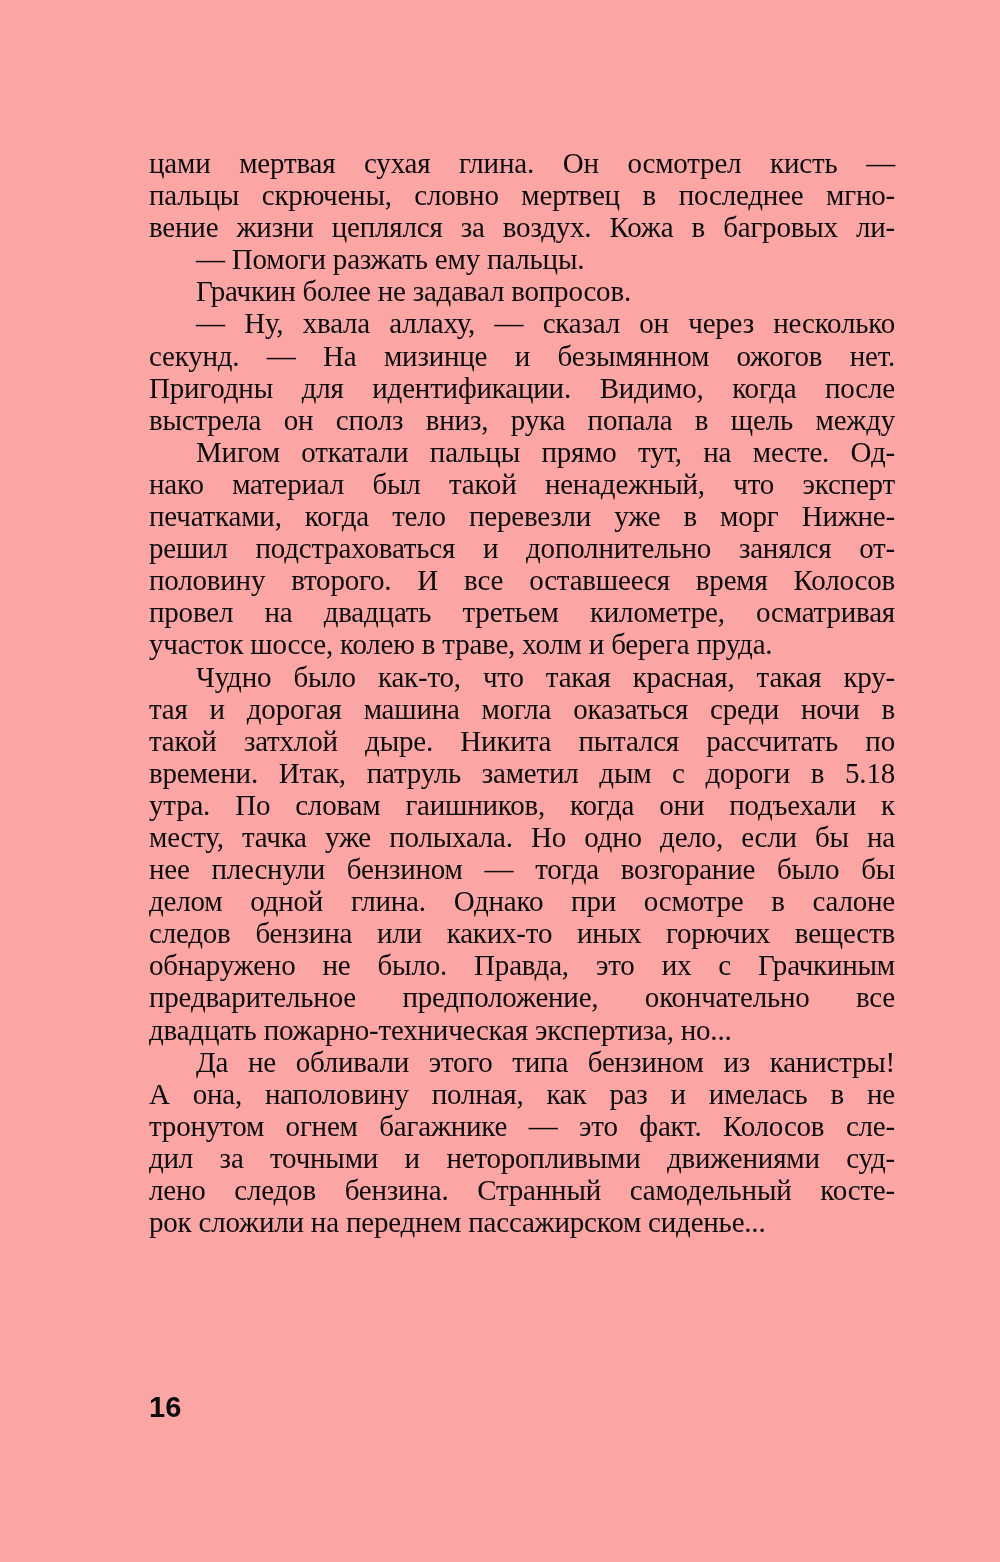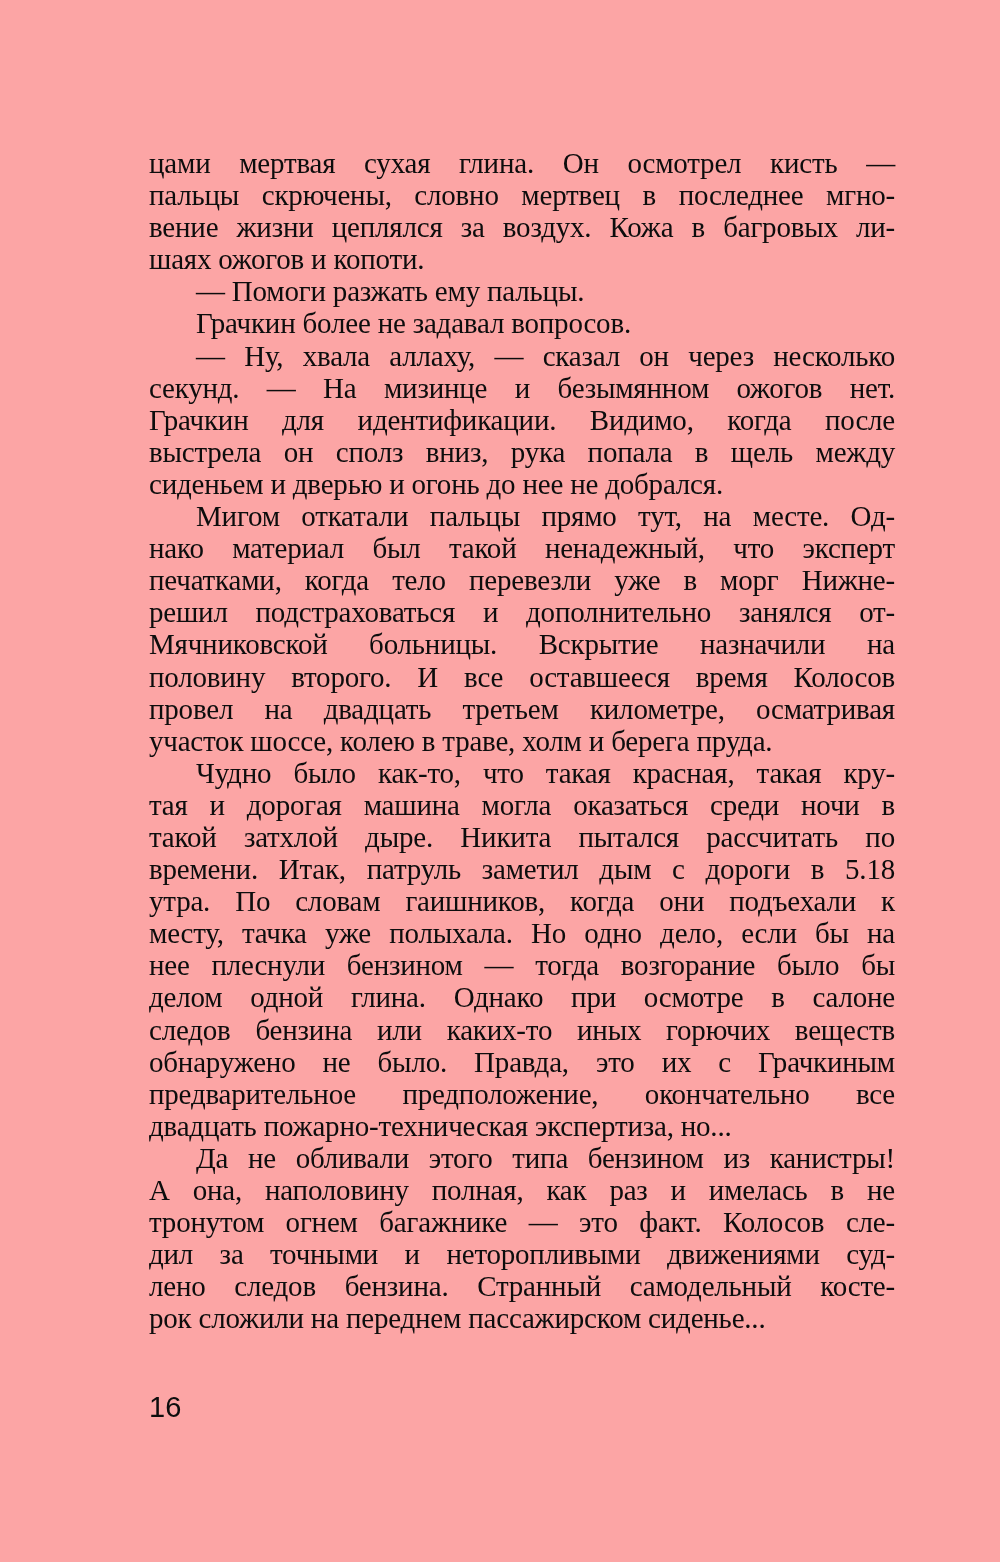--- a/index.html
+++ b/index.html
@@ -34,55 +34,52 @@
     text-align-last: left;
   }
   .line.indent {
     text-indent: 47px;
   }
   .page-number {
     position: absolute;
     left: 149px;
     top: 1391px;
     font-family: "Liberation Sans", "DejaVu Sans", sans-serif;
-    font-weight: 400;
+    font-weight: 700;
     font-size: 29px;
     color: #0d0d0d;
   }
 </style>
 </head>
 <body>
 
 <div class="page" style="background: #fca5a5; color: rgb(13, 13, 13); padding-left: 43px;">
   <div class="text-block">
       <div class="para">
         <div class="line">цами мертвая сухая глина. Он осмотрел кисть —</div>
         <div class="line">пальцы скрючены, словно мертвец в последнее мгно-</div>
         <div class="line">вение жизни цеплялся за воздух. Кожа в багровых ли-</div>
-        <div class="line last">шаях ожогов и копоти.</div>
       </div>
       <div class="para">
         <div class="line indent last">— Помоги разжать ему пальцы.</div>
       </div>
       <div class="para">
         <div class="line indent last">Грачкин более не задавал вопросов.</div>
       </div>
       <div class="para">
         <div class="line indent">— Ну, хвала аллаху, — сказал он через несколько</div>
         <div class="line">секунд. — На мизинце и безымянном ожогов нет.</div>
-        <div class="line">Грачкин для идентификации. Видимо, когда после</div>
+        <div class="line">Пригодны для идентификации. Видимо, когда после</div>
         <div class="line">выстрела он сполз вниз, рука попала в щель между</div>
-        <div class="line last">сиденьем и дверью и огонь до нее не добрался.</div>
       </div>
       <div class="para">
         <div class="line indent">Мигом откатали пальцы прямо тут, на месте. Од-</div>
         <div class="line">нако материал был такой ненадежный, что эксперт</div>
         <div class="line">печатками, когда тело перевезли уже в морг Нижне-</div>
         <div class="line">решил подстраховаться и дополнительно занялся от-</div>
-        <div class="line">Мячниковской больницы. Вскрытие назначили на</div>
         <div class="line">половину второго. И все оставшееся время Колосов</div>
         <div class="line">провел на двадцать третьем километре, осматривая</div>
         <div class="line last">участок шоссе, колею в траве, холм и берега пруда.</div>
       </div>
       <div class="para">
         <div class="line indent">Чудно было как-то, что такая красная, такая кру-</div>
         <div class="line">тая и дорогая машина могла оказаться среди ночи в</div>
         <div class="line">такой затхлой дыре. Никита пытался рассчитать по</div>
         <div class="line">времени. Итак, патруль заметил дым с дороги в 5.18</div>
         <div class="line">утра. По словам гаишников, когда они подъехали к</div>

